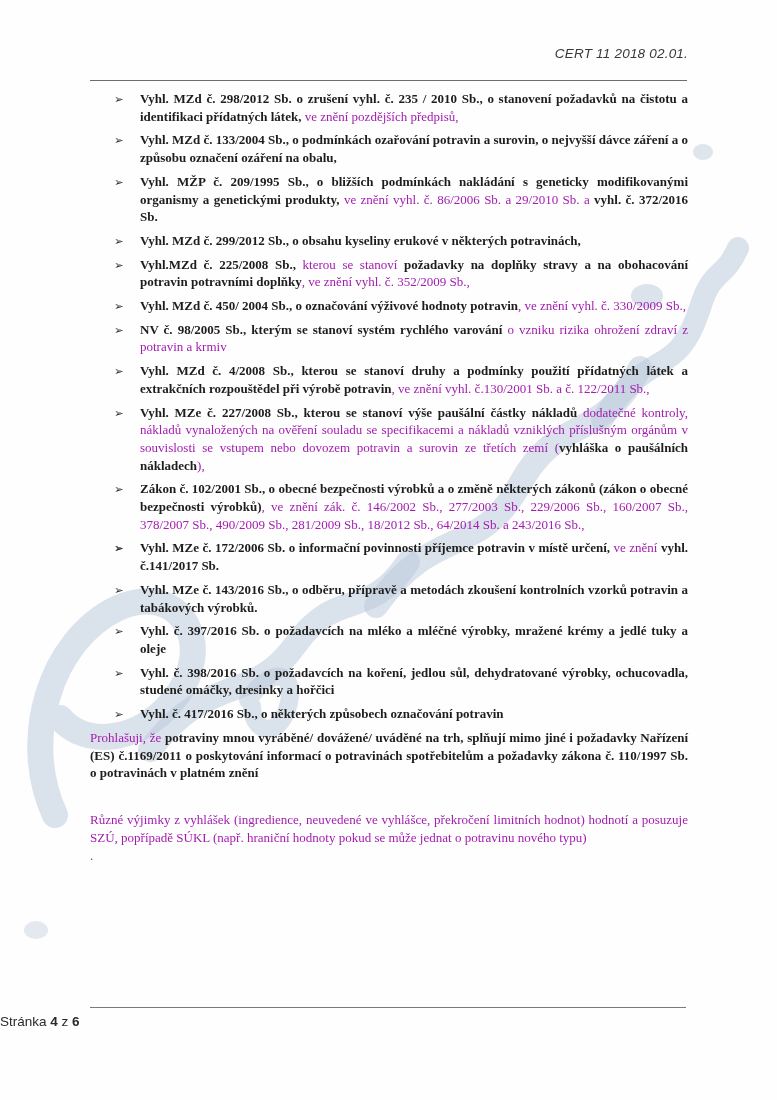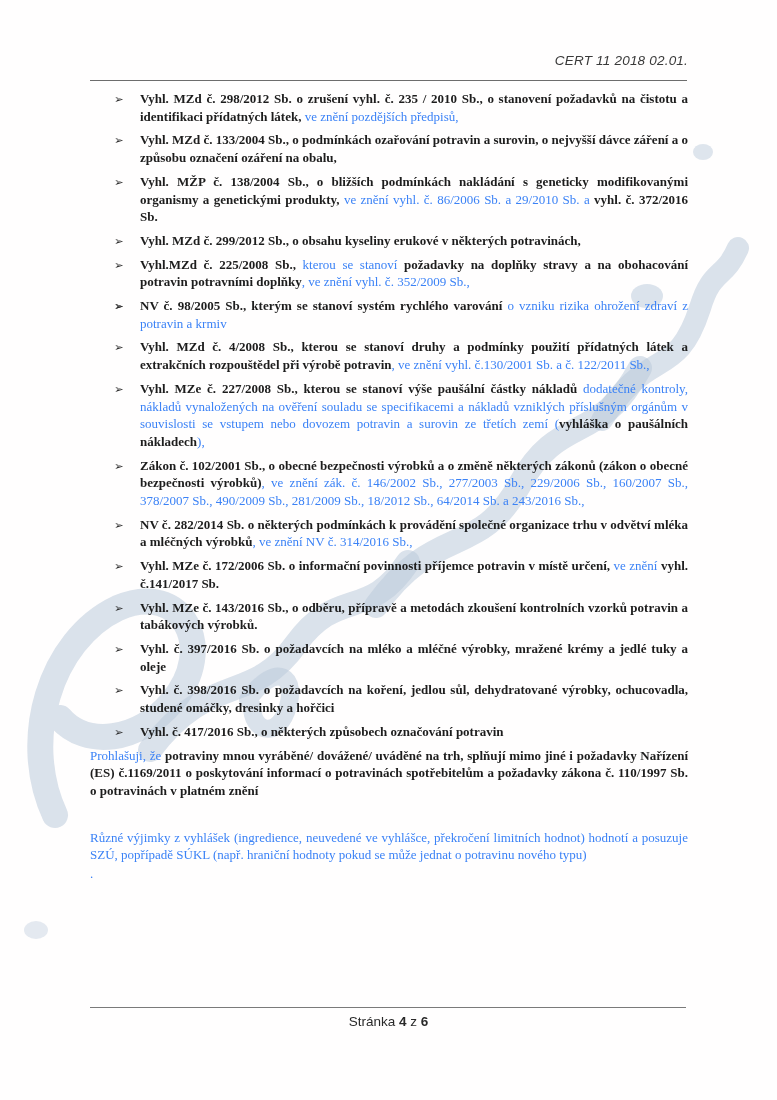--- a/index.html
+++ b/index.html
@@ -8,51 +8,51 @@
     background:#ffffff;
     font-family:"Liberation Serif",serif;
     position:relative;
     overflow:hidden;
   }
   .page{position:absolute;inset:0;background:#fffefe;}
   
   .watermark{position:absolute;inset:0;z-index:0;pointer-events:none;}
   
   .doc-code{
-    position:absolute;top:53px;right:89px;z-index:2;
+    position:absolute;top:46px;right:89px;z-index:2;
     font-family:"Liberation Sans",sans-serif;
     font-style:italic;font-size:13.5px;color:#3a3a3a;letter-spacing:.2px;
   }
   .top-rule{
     position:absolute;top:80px;left:90px;width:597px;height:0;z-index:2;
     border-top:1.6px solid #6d6d6d;
   }
   
   .content{
     position:absolute;left:90px;top:90px;width:598px;z-index:1;
     font-size:13px;line-height:17.7px;color:#3d3d3d;text-align:justify;
   }
   .bullet-item{position:relative;padding-left:50px;margin-bottom:6px;}
   .marker{
     position:absolute;left:24px;top:1px;
     font-family:"DejaVu Sans",sans-serif;font-size:11.5px;color:#2e2e2e;
   }
   .b{font-weight:bold;color:#1d1d1d;font-family:Liberation Serif, serif;}
-  .r{font-weight:normal;color:#3b82f6;}
+  .r{font-weight:normal;color:#a21caf;}
   #closing-block p{margin:0;text-align:justify;}
   #closing-block p:nth-child(1){}
   #closing-block p:nth-child(2){margin-top:29px;}
   #closing-block p:nth-child(3){margin-top:1px;}
   
   .footer-rule{
     position:absolute;top:1007px;left:90px;width:596px;height:0;z-index:2;
     border-top:1.5px solid #7a7a7a;
   }
   .footer-text{
-    position:absolute;top:1014px;left:0;width:777px;text-align:center;z-index:2;
+    position:absolute;top:1014px;left:0;width:777px;z-index:2;
     font-family:"Liberation Sans",sans-serif;font-size:13.5px;color:#2a2a2a;
   }
   .footer-text .sp{white-space:pre;}
 </style>
 </head>
 <body>
 
 <div class="page">
 
   <svg class="watermark" width="777" height="1100" viewBox="0 0 777 1100" aria-hidden="true">
@@ -68,29 +68,29 @@
     </g>
   </svg>
 
   <div class="doc-code">CERT 11 2018 02.01.</div>
   <div class="top-rule"></div>
 
   <div class="content">
     <div id="bullet-list">
         <div class="bullet-item"><span class="marker">➢</span><span><span class="b">Vyhl. MZd č. 298/2012 Sb. o zrušení vyhl. č. 235 / 2010 Sb., o stanovení požadavků na čistotu a identifikaci přídatných látek, </span><span class="r">ve znění pozdějších předpisů,</span></span></div>
         <div class="bullet-item"><span class="marker">➢</span><span><span class="b">Vyhl. MZd č. 133/2004 Sb., o podmínkách ozařování potravin a surovin, o nejvyšší dávce záření a o způsobu označení ozáření na obalu,</span></span></div>
-        <div class="bullet-item"><span class="marker">➢</span><span><span class="b">Vyhl. MŽP č. 138/2004 Sb., o bližších podmínkách nakládání s geneticky modifikovanými organismy a genetickými produkty, </span><span class="r">ve znění vyhl. č. 86/2006 Sb. a 29/2010 Sb. a </span><span class="b">vyhl. č. 372/2016 Sb.</span></span></div>
+        <div class="bullet-item"><span class="marker">➢</span><span><span class="b">Vyhl. MŽP č. 209/1995 Sb., o bližších podmínkách nakládání s geneticky modifikovanými organismy a genetickými produkty, </span><span class="r">ve znění vyhl. č. 86/2006 Sb. a 29/2010 Sb. a </span><span class="b">vyhl. č. 372/2016 Sb.</span></span></div>
         <div class="bullet-item"><span class="marker">➢</span><span><span class="b">Vyhl. MZd č. 299/2012 Sb., o obsahu kyseliny erukové v některých potravinách,</span></span></div>
         <div class="bullet-item"><span class="marker">➢</span><span><span class="b">Vyhl.MZd č. 225/2008 Sb., </span><span class="r">kterou se stanoví </span><span class="b">požadavky na doplňky stravy a na obohacování potravin potravními doplňky</span><span class="r">, ve znění vyhl. č. 352/2009 Sb.,</span></span></div>
-        <div class="bullet-item"><span class="marker">➢</span></div>
+        <div class="bullet-item"><span class="marker">➢</span><span><span class="b">Vyhl. MZd č. 450/ 2004 Sb., o označování výživové hodnoty potravin</span><span class="r">, ve znění vyhl. č. 330/2009 Sb.,</span></span></div>
         <div class="bullet-item"><span class="marker">➢</span><span><span class="b">NV č. 98/2005 Sb., kterým se stanoví systém rychlého varování</span><span class="r"> o vzniku rizika ohrožení zdraví z potravin a krmiv</span></span></div>
         <div class="bullet-item"><span class="marker">➢</span><span><span class="b">Vyhl. MZd č. 4/2008 Sb., kterou se stanoví druhy a podmínky použití přídatných látek a extrakčních rozpouštědel při výrobě potravin</span><span class="r">, ve znění vyhl. č.130/2001 Sb. a č. 122/2011 Sb.,</span></span></div>
         <div class="bullet-item"><span class="marker">➢</span><span><span class="b">Vyhl. MZe č. 227/2008 Sb., kterou se stanoví výše paušální částky nákladů</span><span class="r"> dodatečné kontroly, nákladů vynaložených na ověření souladu se specifikacemi a nákladů vzniklých příslušným orgánům v souvislosti se vstupem nebo dovozem potravin a surovin ze třetích zemí (</span><span class="b">vyhláška o paušálních nákladech</span><span class="r">),</span></span></div>
         <div class="bullet-item"><span class="marker">➢</span><span><span class="b">Zákon č. 102/2001 Sb., o obecné bezpečnosti výrobků a o změně některých zákonů (zákon o obecné bezpečnosti výrobků)</span><span class="r">, ve znění zák. č. 146/2002 Sb., 277/2003 Sb., 229/2006 Sb., 160/2007 Sb., 378/2007 Sb., 490/2009 Sb., 281/2009 Sb., 18/2012 Sb., 64/2014 Sb. a 243/2016 Sb.,</span></span></div>
-        <div class="bullet-item"><span class="marker">➢</span><span><span class="b">NV č. 282/2014 Sb. o některých podmínkách k provádění společné organizace trhu v odvětví mléka a mléčných výrobků</span><span class="r">, ve znění NV č. 314/2016 Sb.,</span></span></div>
+        <div class="bullet-item"><span class="marker">➢</span></div>
         <div class="bullet-item"><span class="marker">➢</span><span><span class="b">Vyhl. MZe č. 172/2006 Sb. o informační povinnosti příjemce potravin v místě určení,</span><span class="r"> ve znění </span><span class="b">vyhl. č.141/2017 Sb.</span></span></div>
         <div class="bullet-item"><span class="marker">➢</span><span><span class="b">Vyhl. MZe č. 143/2016 Sb., o odběru, přípravě a metodách zkoušení kontrolních vzorků potravin a tabákových výrobků.</span></span></div>
         <div class="bullet-item"><span class="marker">➢</span><span><span class="b">Vyhl. č. 397/2016 Sb. o požadavcích na mléko a mléčné výrobky, mražené krémy a jedlé tuky a oleje</span></span></div>
         <div class="bullet-item"><span class="marker">➢</span><span><span class="b">Vyhl. č. 398/2016 Sb. o požadavcích na koření, jedlou sůl, dehydratované výrobky, ochucovadla, studené omáčky, dresinky a hořčici</span></span></div>
         <div class="bullet-item"><span class="marker">➢</span><span><span class="b">Vyhl. č. 417/2016 Sb., o některých způsobech označování potravin</span></span></div>
       </div>
     <div id="closing-block">
         <p><span class="r">Prohlašuji, že </span><span class="b">potraviny mnou vyráběné/ dovážené/ uváděné na trh, splňují mimo jiné i požadavky Nařízení (ES) č.1169/2011 o poskytování informací o potravinách spotřebitelům a požadavky zákona č. 110/1997 Sb. o potravinách v platném znění</span></p>
         <p><span class="r">Různé výjimky z vyhlášek (ingredience, neuvedené ve vyhlášce, překročení limitních hodnot) hodnotí a posuzuje SZÚ, popřípadě SÚKL (např. hraniční hodnoty pokud se může jednat o potravinu nového typu)</span></p>
         <p><span class="r">.</span></p>

